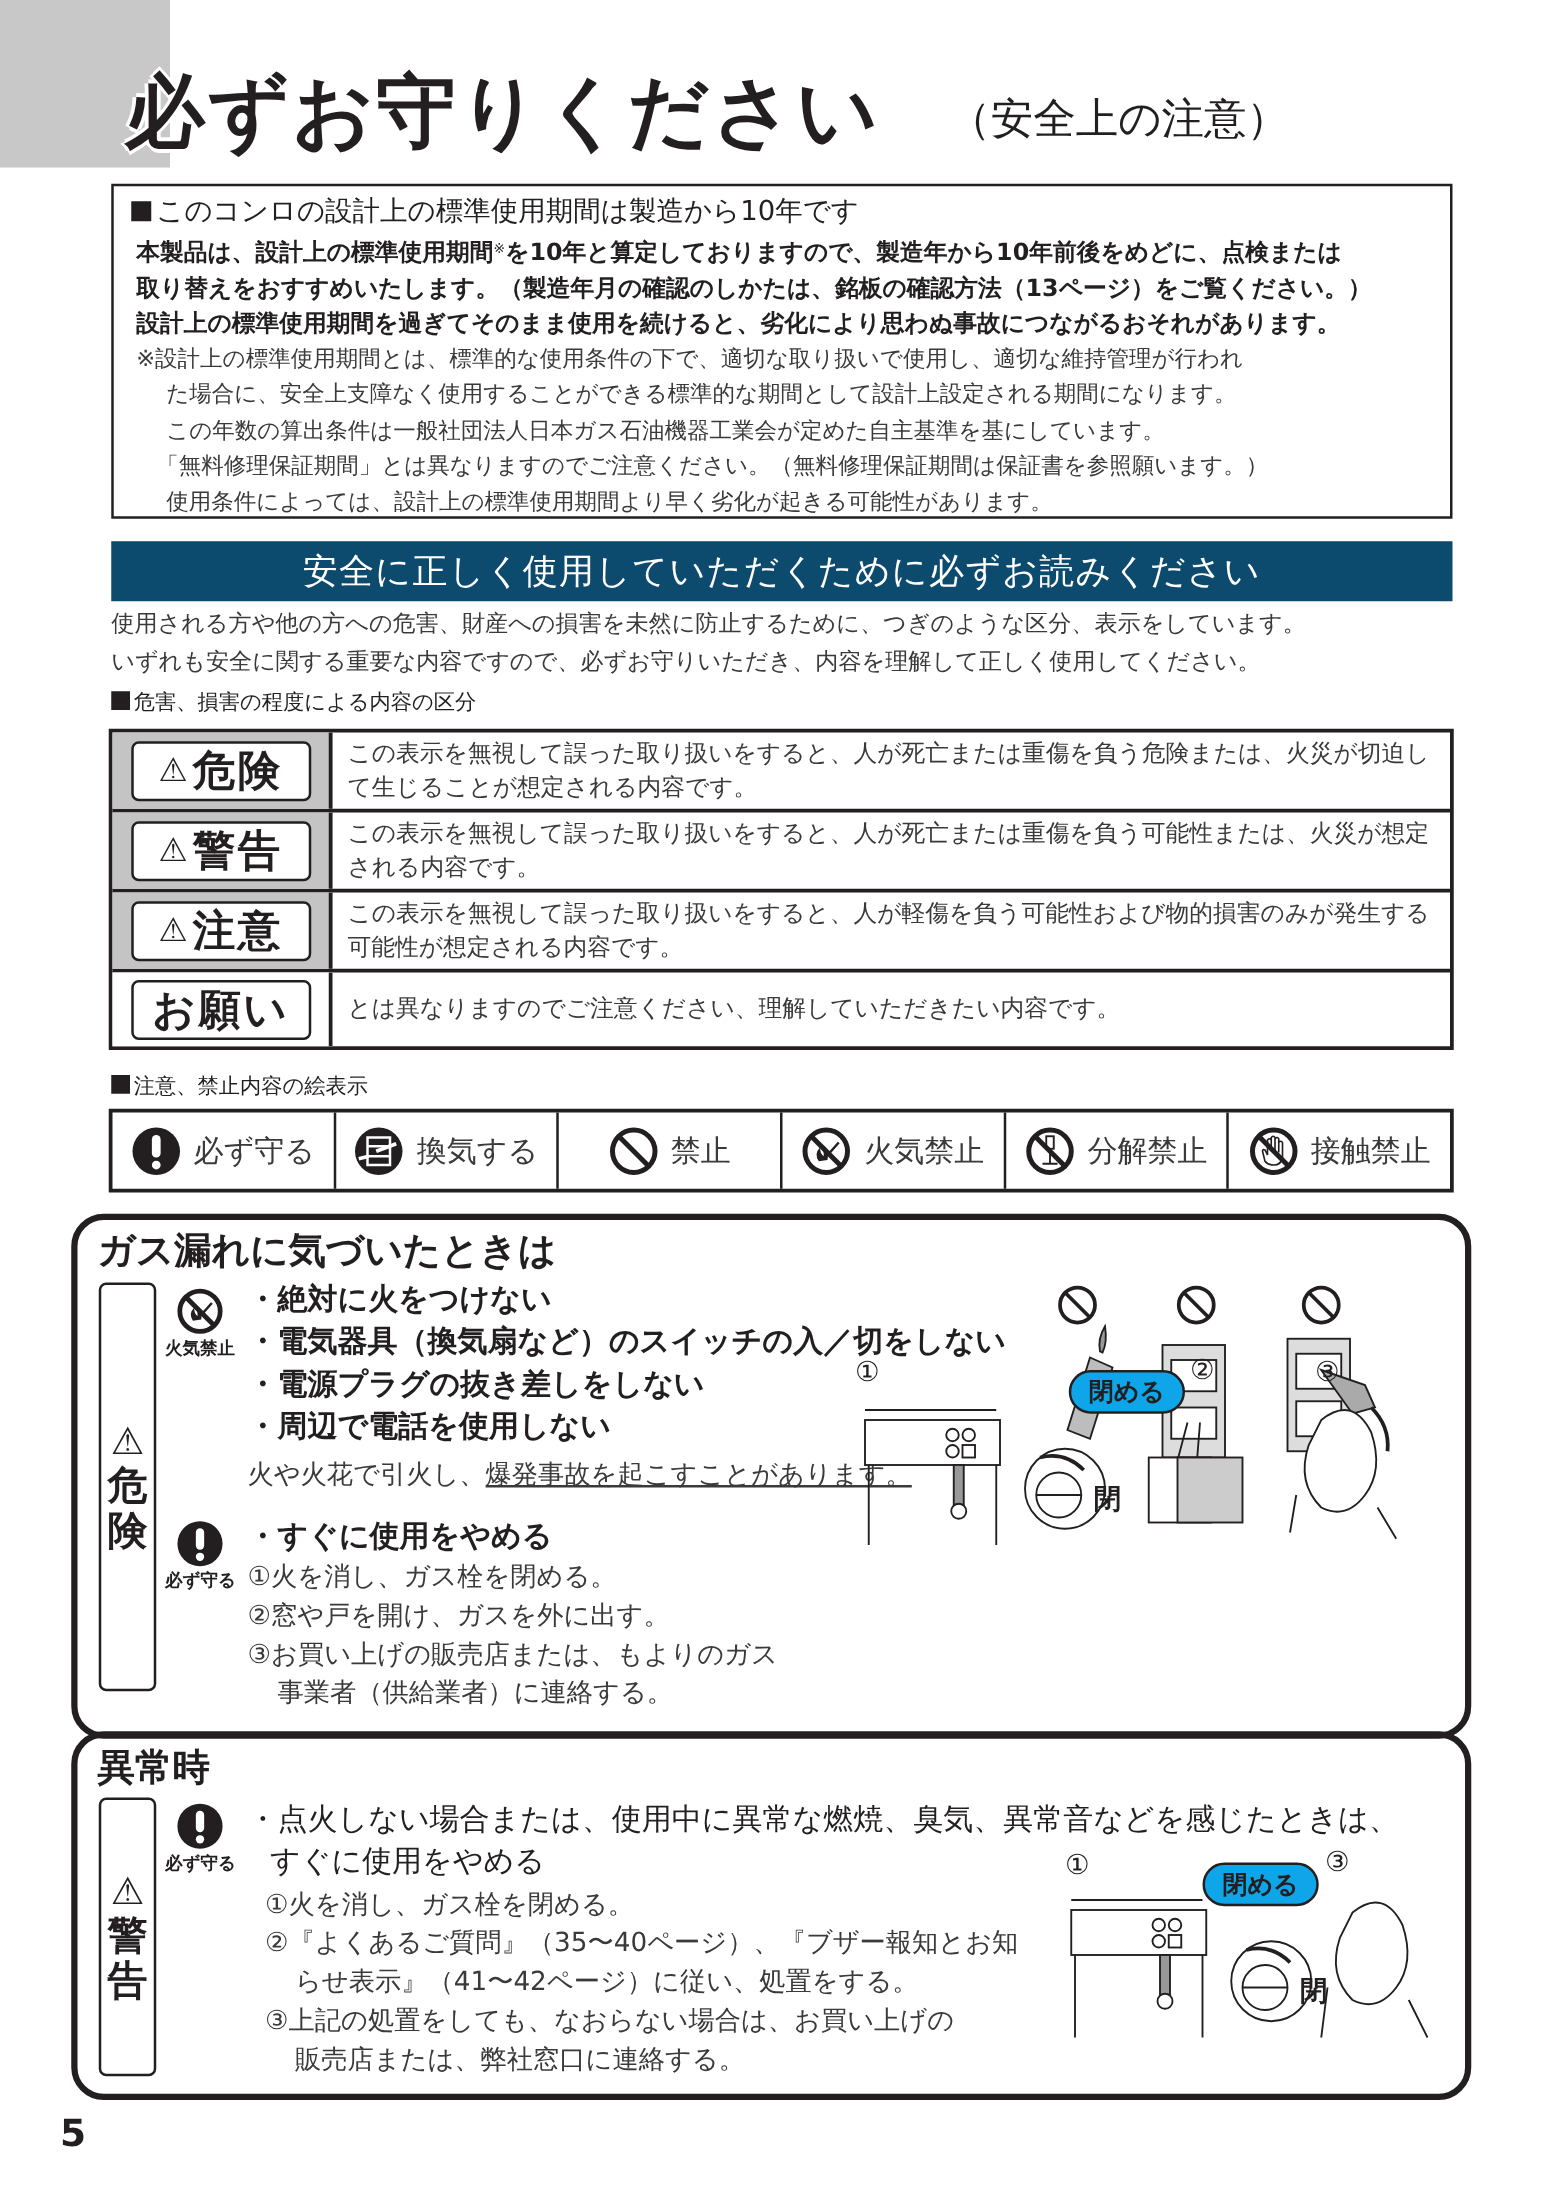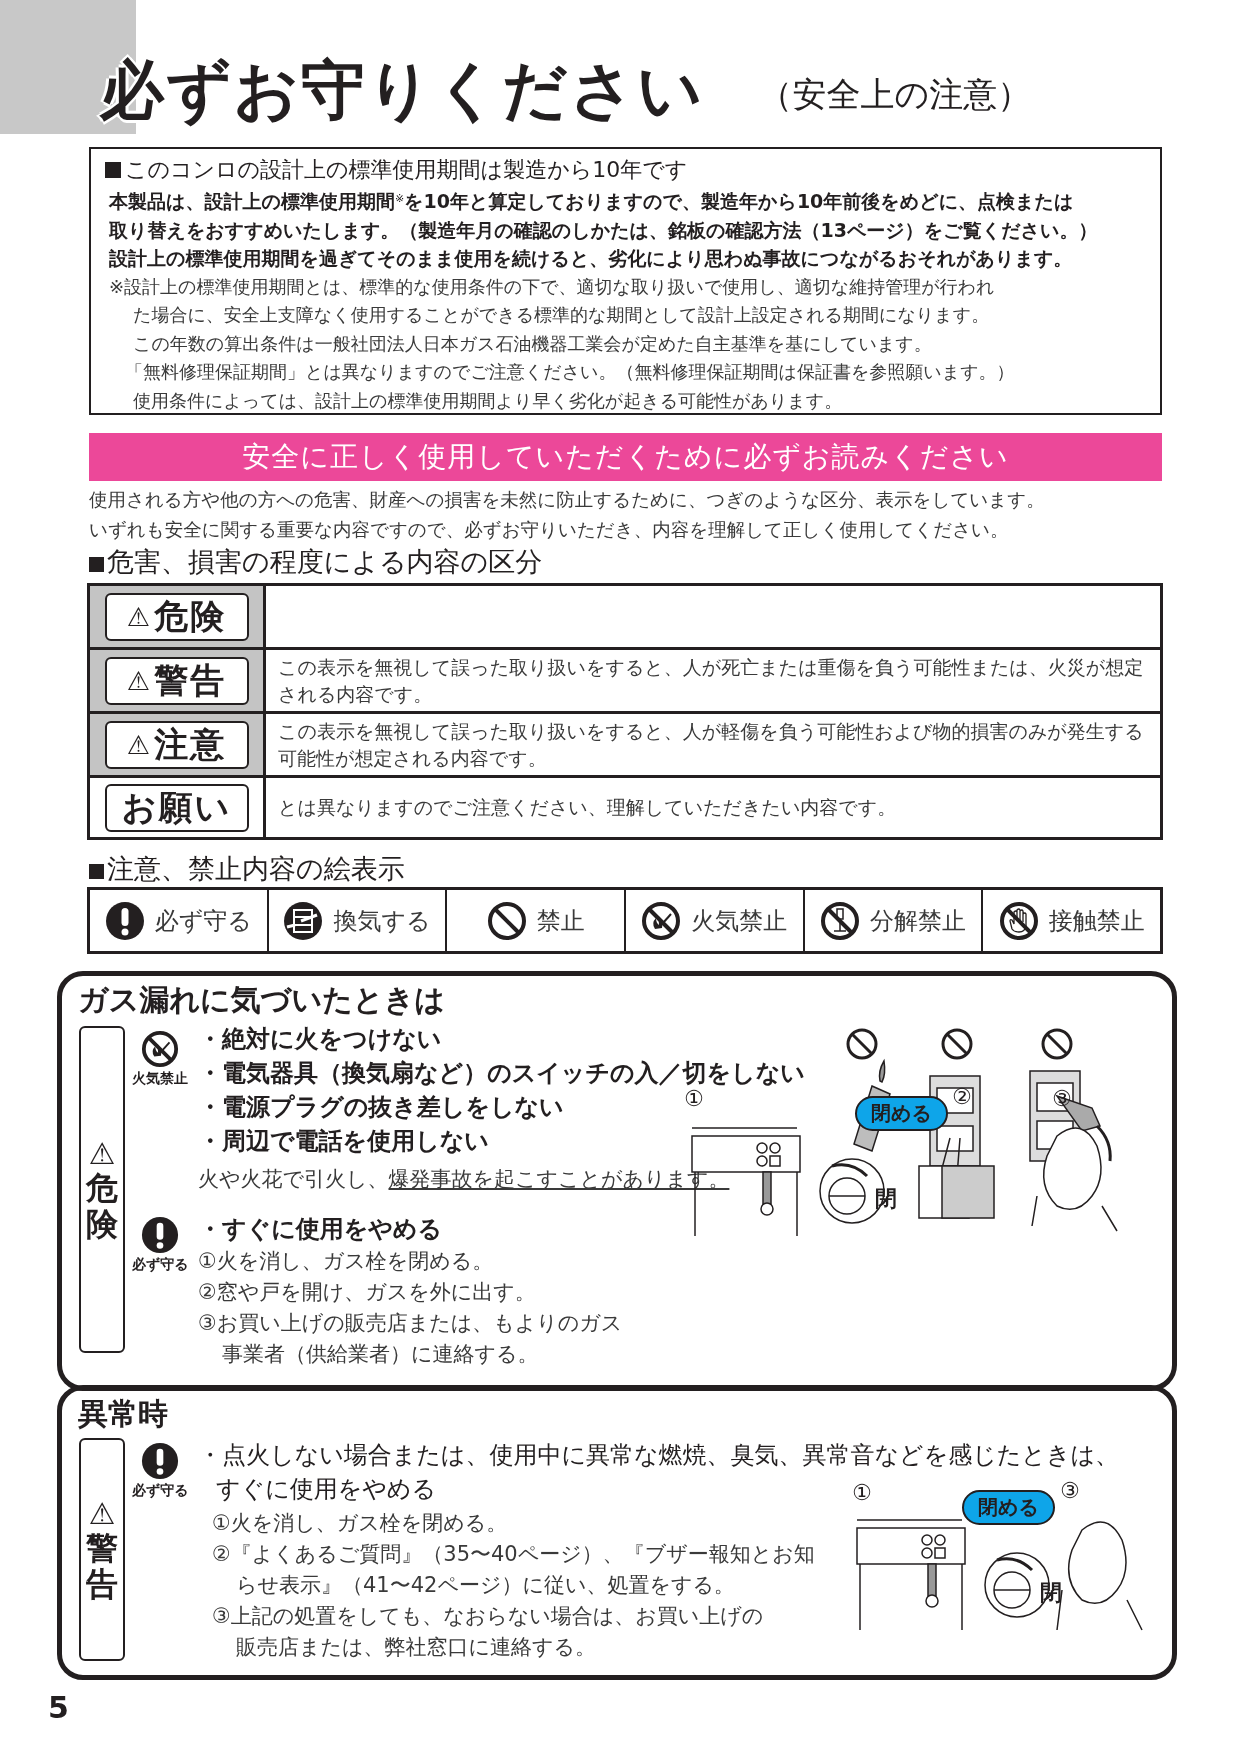--- a/index.html
+++ b/index.html
@@ -15,24 +15,24 @@
   
   .lifespan { position: absolute; left: 89px; top: 147px; width: 1073px; height: 268px; border: 2px solid #231f20; padding: 6px 14px; }
   .lifespan .heading { font-size: 22px; line-height: 30px; }
   .lifespan .heading .sq { display: inline-block; width: 16px; height: 16px; background: #231f20; margin-right: 4px; vertical-align: -1px; }
   .lifespan .bold { font-size: 19px; line-height: 28.5px; font-weight: bold; padding-left: 4px; }
   .lifespan .note { font-size: 18px; line-height: 28.5px; color: #3a3a3a; padding-left: 4px; }
   .lifespan .note.indent { padding-left: 28px; }
   .sup { font-size: 11px; vertical-align: 6px; font-weight: normal; }
 
   
-  .banner { position: absolute; left: 89px; top: 433px; width: 1073px; height: 48px; background: #ec4899; color: #fff;
+  .banner { position: absolute; left: 89px; top: 433px; width: 1073px; height: 48px; background: #0c4a6e; color: #fff;
             font-size: 28px; line-height: 48px; text-align: center; letter-spacing: 1px; }
   .intro { position: absolute; left: 89px; top: 485px; width: 1080px; font-size: 18.5px; line-height: 30px; color: #3a3a3a; }
-  .subhead { position: absolute; left: 89px; font-size: 27px; line-height: 28px; }
+  .subhead { position: absolute; left: 89px; font-size: 17px; line-height: 28px; }
   .subhead .sq { display: inline-block; width: 15px; height: 15px; background: #231f20; margin-right: 3px; vertical-align: -1px; }
 
   
   .levels { position: absolute; left: 87px; top: 583px; width: 1076px; border: 3px solid #231f20; }
   .level-row { display: flex; height: 64px; border-bottom: 3px solid #231f20; }
   .level-row:last-child { border-bottom: none; height: 59px; }
   .level-label { width: 176px; background: #c4c4c4; border-right: 3px solid #231f20; display: flex; align-items: center; justify-content: center; }
   .level-row.plain .level-label { background: #fff; }
   .label-box { width: 144px; height: 48px; border: 2px solid #231f20; border-radius: 6px; background: #fff; display: flex; align-items: center; justify-content: center; font-size: 34px; font-weight: bold; letter-spacing: 2px; }
   .label-box .warn { font-size: 26px; margin-right: 2px; font-weight: normal; }
@@ -91,20 +91,21 @@
 <div class="subhead" style="top:548px"><span class="sq"></span><span>危害、損害の程度による内容の区分</span></div>
 
 <div class="levels">
   <div class="level-row">
     <div class="level-label">
         <div class="label-box">
           <span class="warn">⚠</span>
           <span>危険</span>
         </div>
       </div>
+    <div class="level-desc">この表示を無視して誤った取り扱いをすると、人が死亡または重傷を負う危険または、火災が切迫して生じることが想定される内容です。</div>
   </div>
   <div class="level-row">
     <div class="level-label">
         <div class="label-box">
           <span class="warn">⚠</span>
           <span>警告</span>
         </div>
       </div>
     <div class="level-desc">この表示を無視して誤った取り扱いをすると、人が死亡または重傷を負う可能性または、火災が想定される内容です。</div>
   </div>

